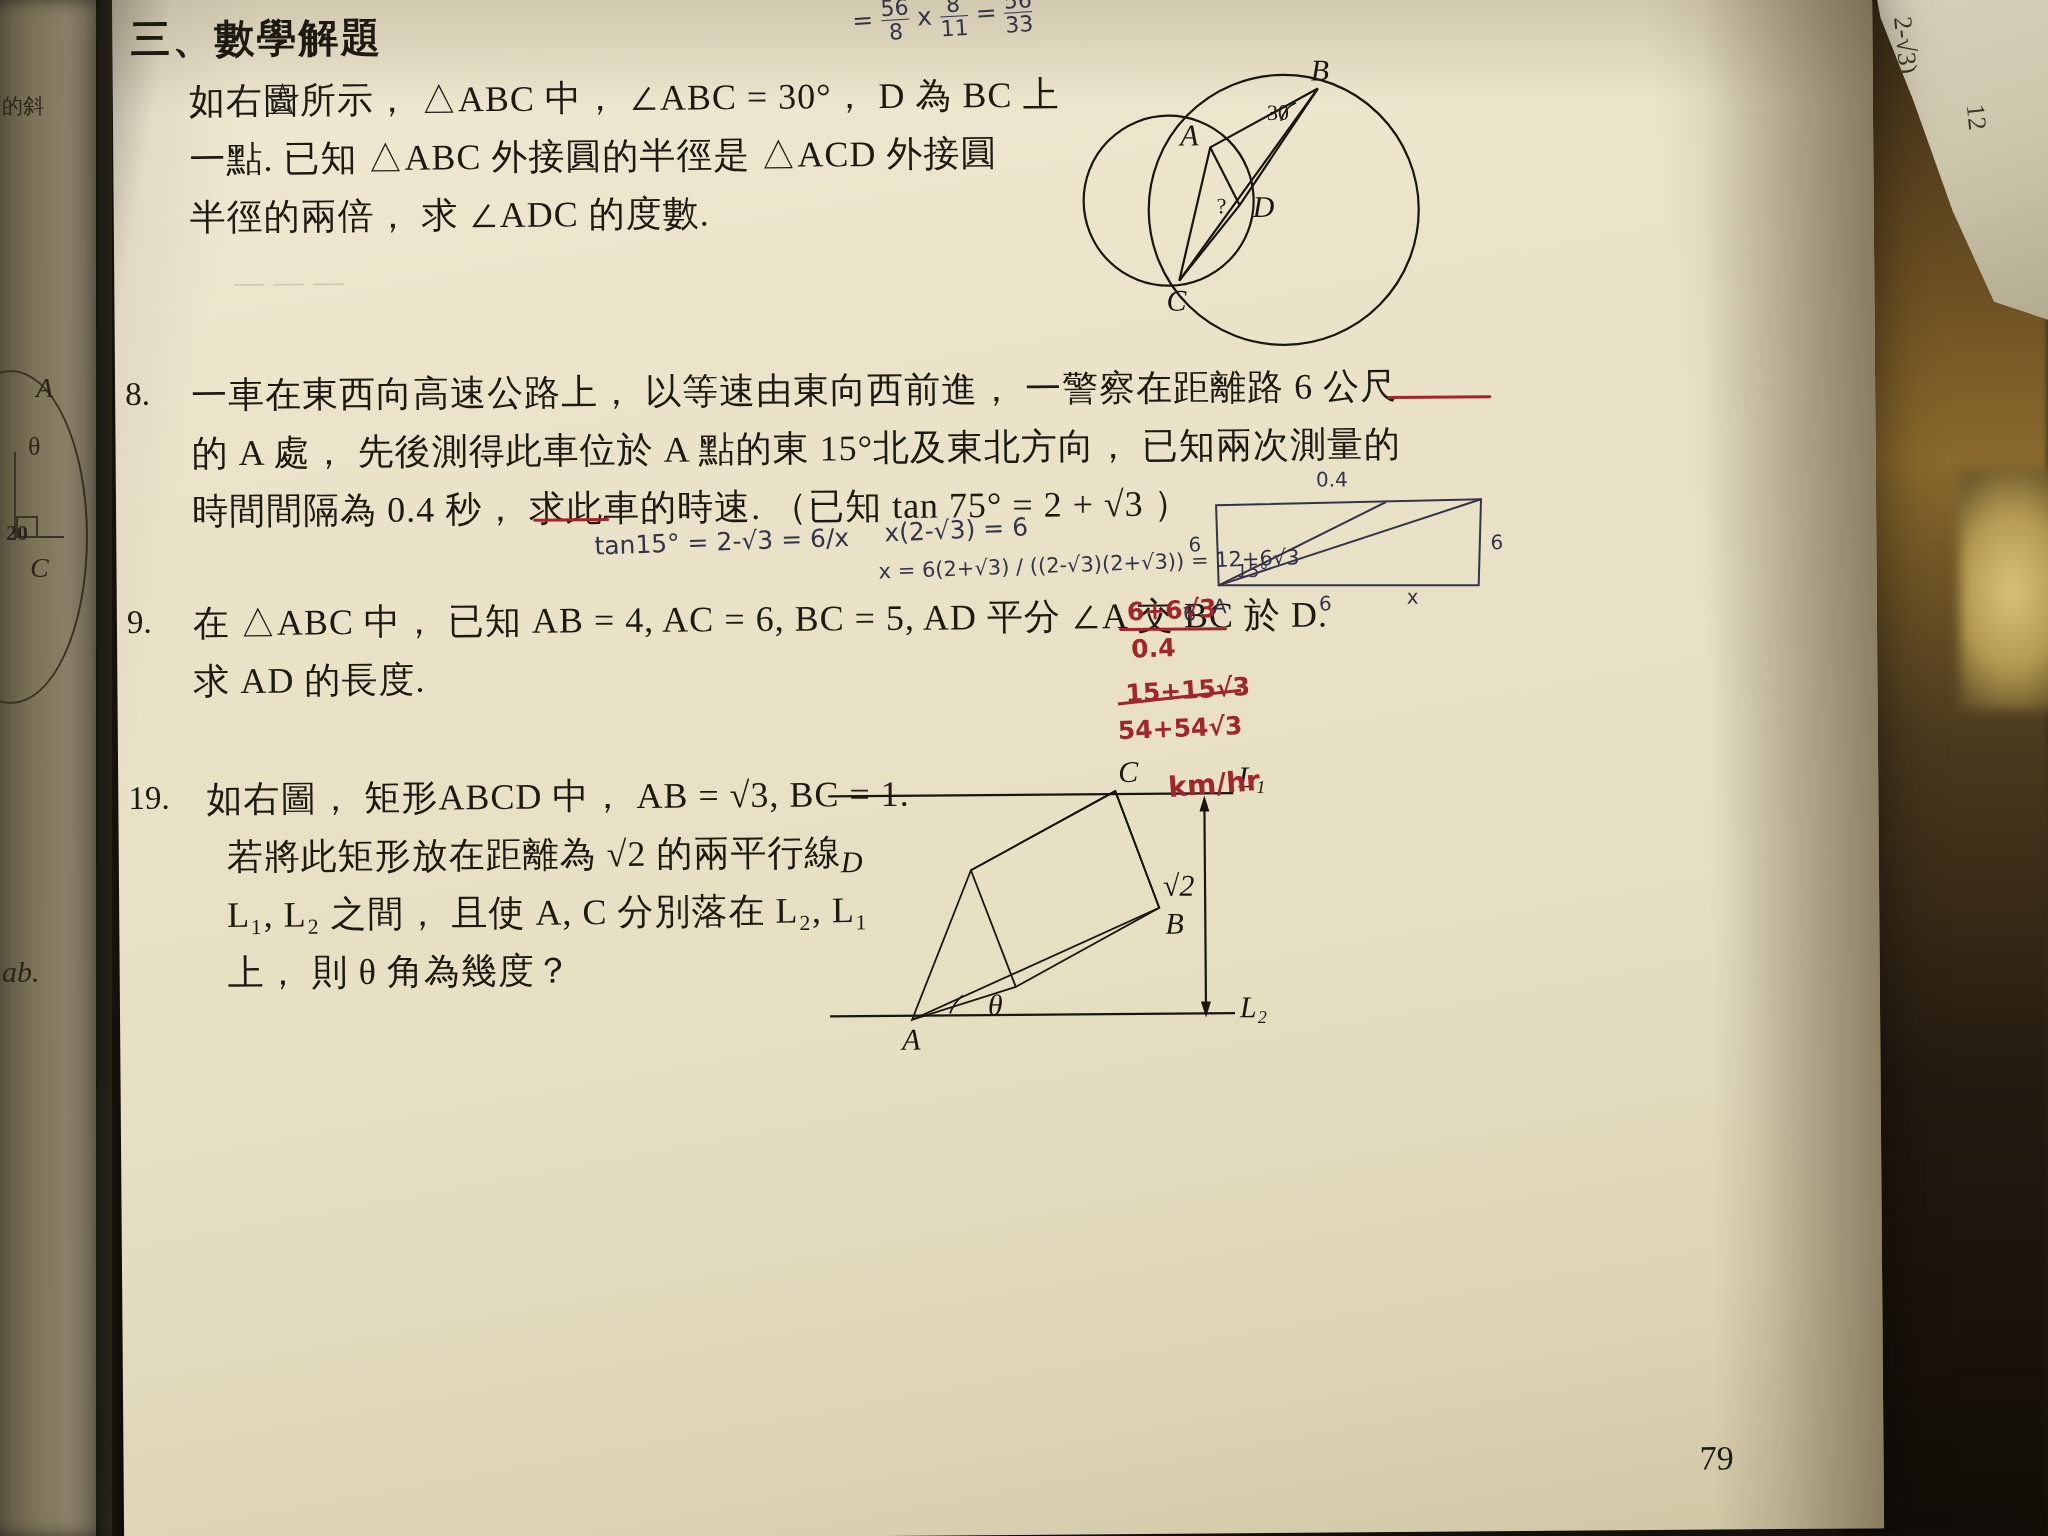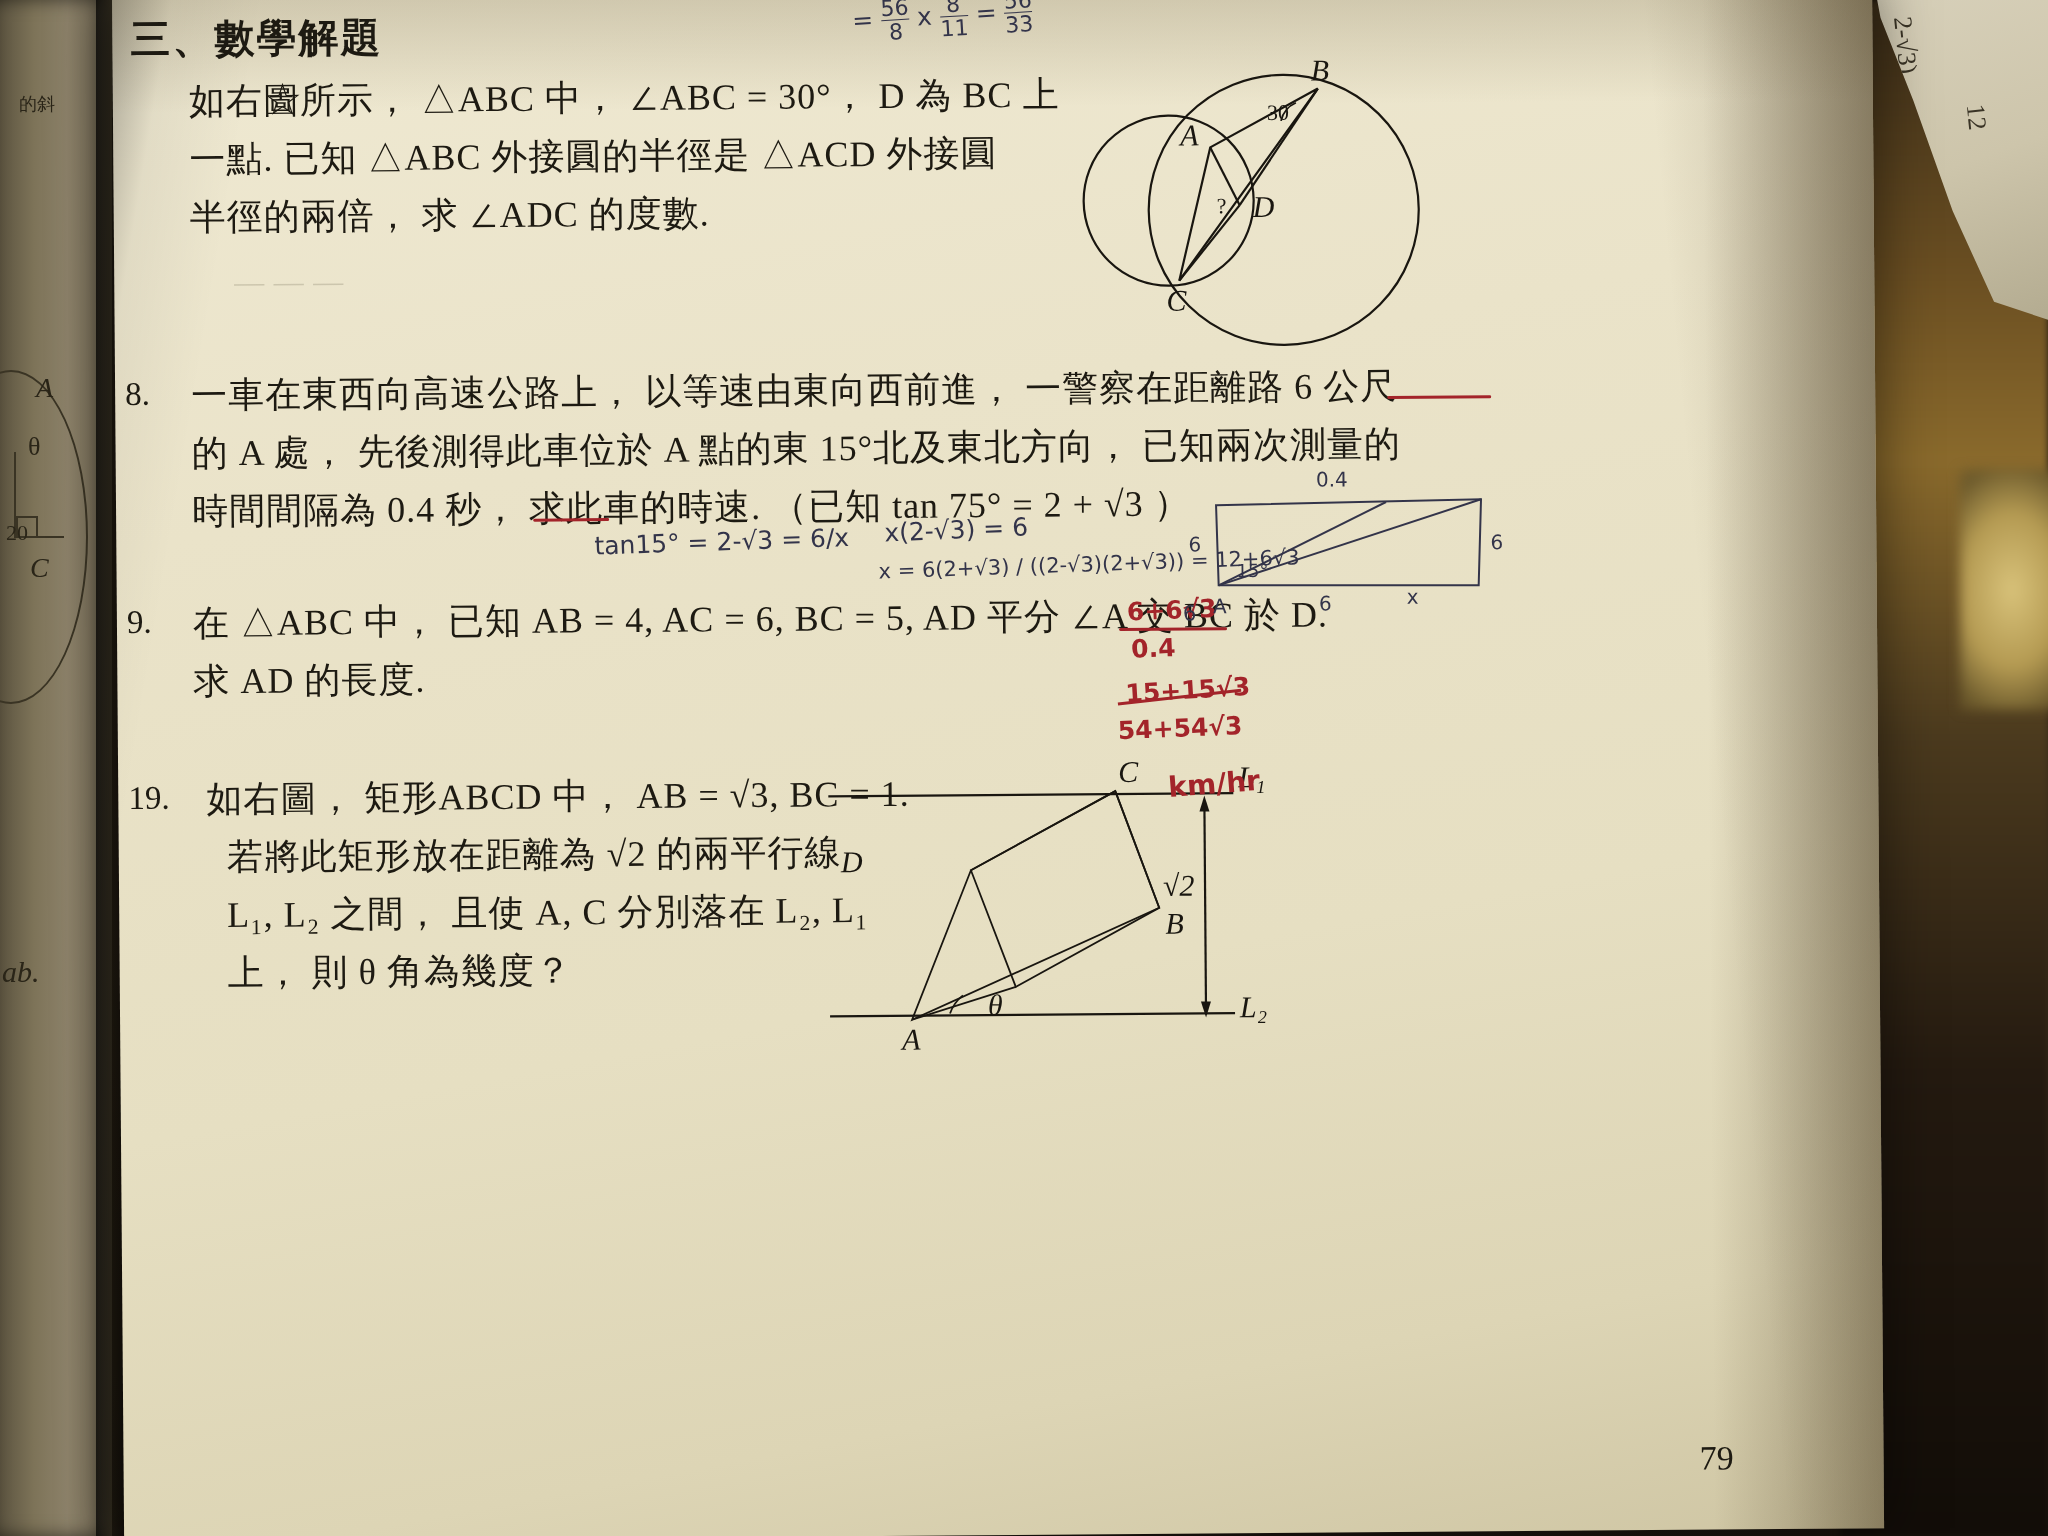--- a/index.html
+++ b/index.html
@@ -42,24 +42,24 @@
     box-shadow: inset -10px 0 18px rgba(0,0,0,0.55);
   }
   .left-page-inner {
     position: absolute;
     left: 0; top: 0; width: 96px; height: 1536px;
     color: #2a2518;
     font-size: 25px;
     font-family: "Liberation Serif", serif;
   }
   .lp-txt { position: absolute; white-space: nowrap; }
-  .lp1 { left: 19px; top: 92px; font-size: 18px; }
+  .lp1 { left: 2px; top: 92px; font-size: 21px; }
   .lp2 { left: 36px; top: 372px; font-style: italic; font-size: 28px; }
   .lp3 { left: 28px; top: 432px; font-size: 26px; }
-  .lp4 { left: 6px; top: 520px; font-size: 22px; }
+  .lp4 { left: 6px; top: 520px; font-size: 22px; font-weight: bold; }
   .lp5 { left: 30px; top: 552px; font-style: italic; font-size: 28px; }
   .lp6 { left: 2px; top: 955px; font-style: italic; font-size: 30px; }
   .lp-arc {
     position: absolute;
     left: -66px; top: 370px; width: 150px; height: 330px;
     border: 2px solid #3a3424;
     border-radius: 50%;
     background: transparent;
   }
   .lp-tri {

